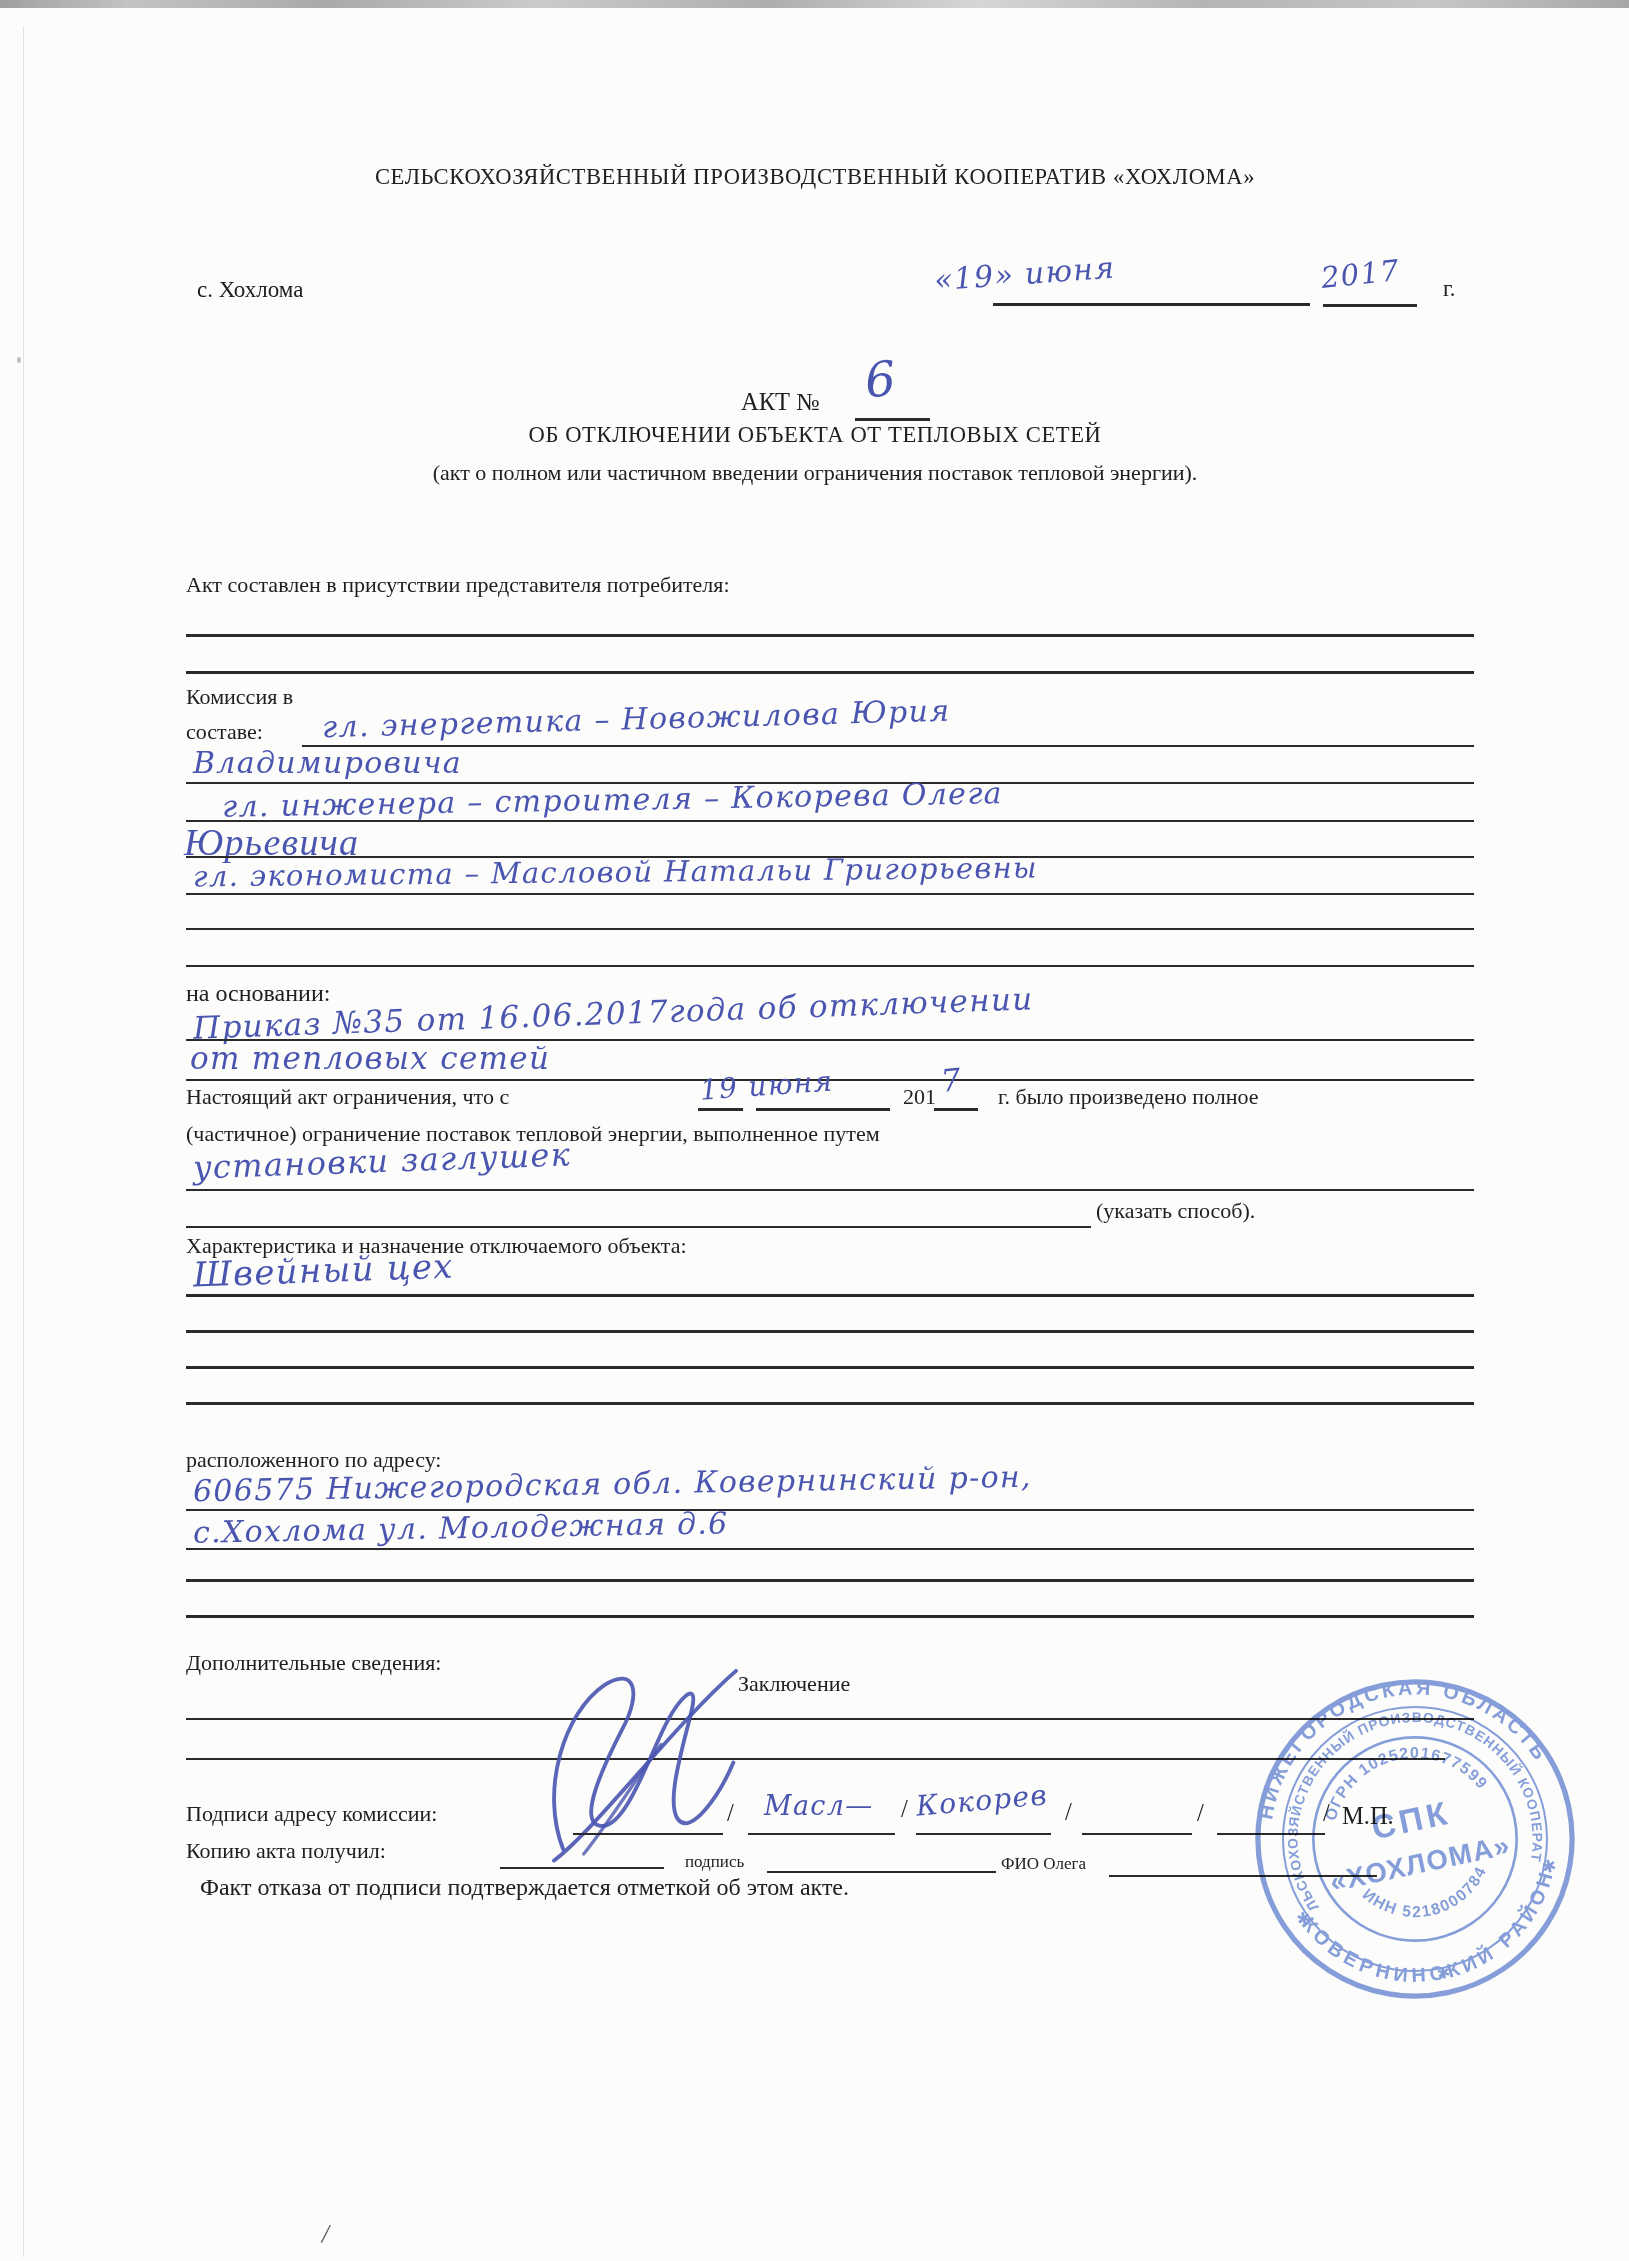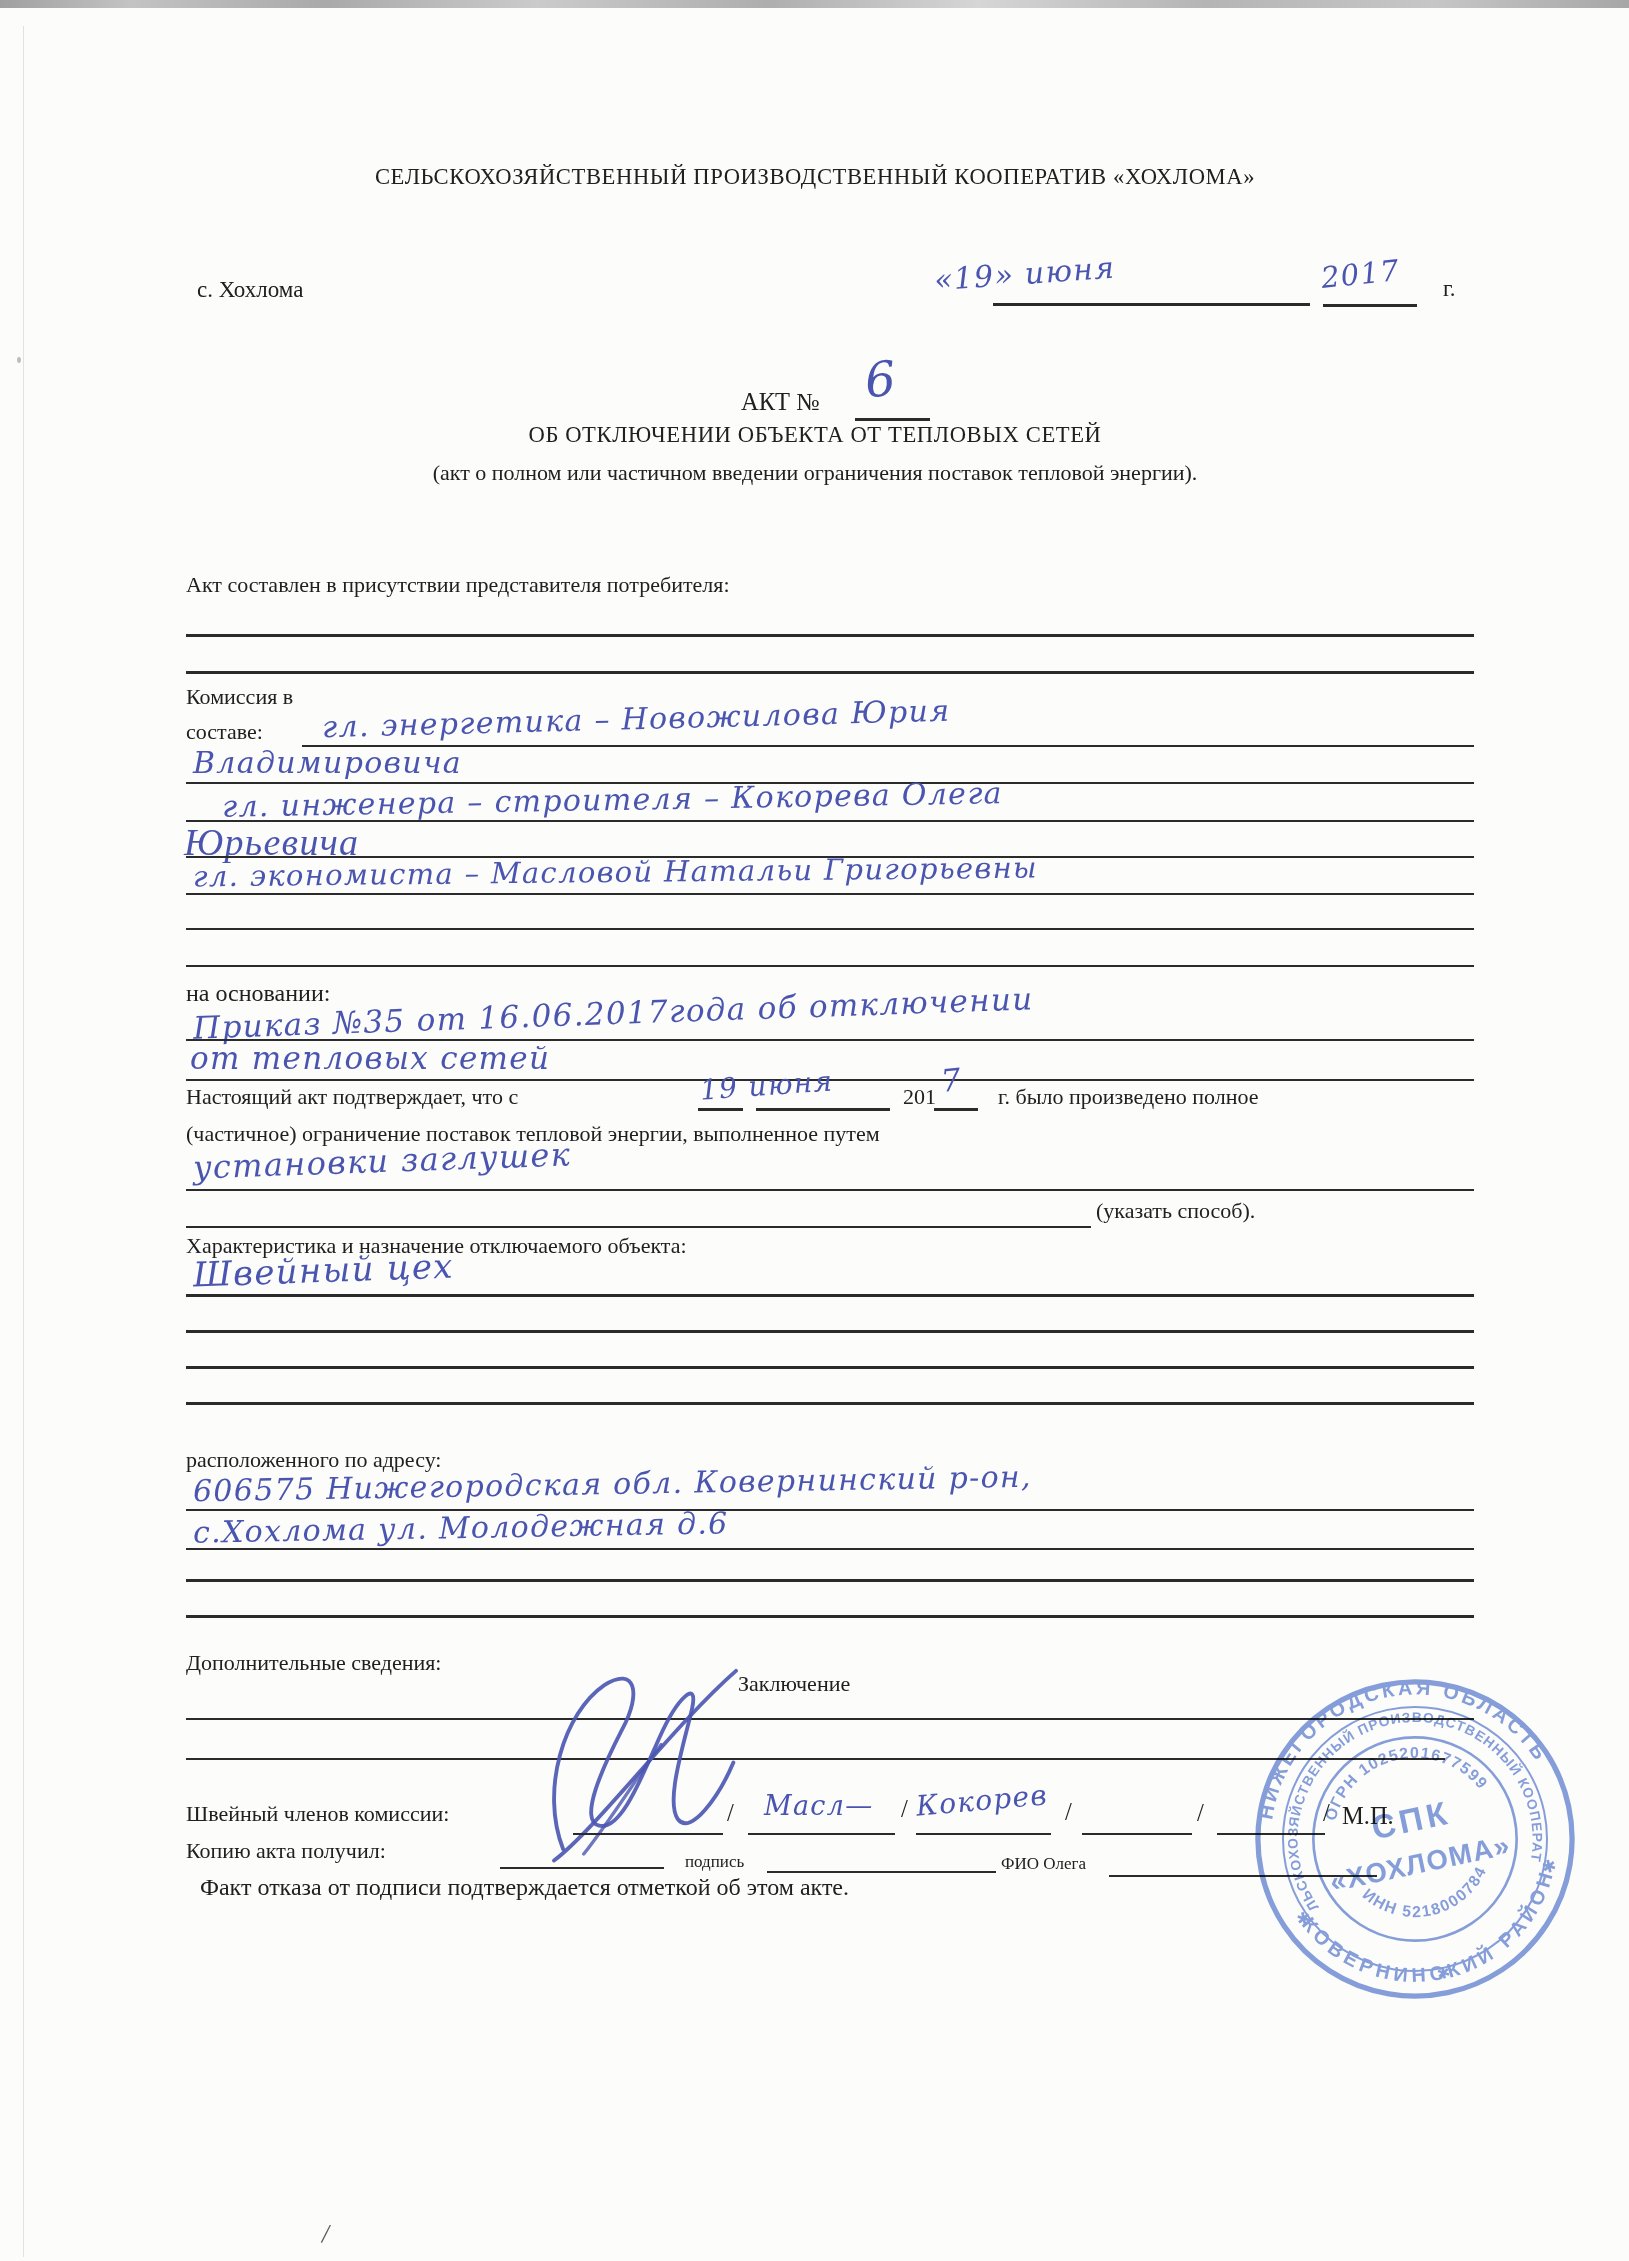--- a/index.html
+++ b/index.html
@@ -60,21 +60,21 @@
   <div class="rule" style="left:186px;top:893px;width:1288px;height:1.9px;"></div>
   <div class="rule" style="left:186px;top:928px;width:1288px;height:1.9px;"></div>
   <div class="rule" style="left:186px;top:965px;width:1288px;height:1.9px;"></div>
 
   <div class="pt" style="left:186px;top:980px;font-size:24px;">на основании:</div>
   <div class="hw" style="left:193px;top:998px;font-size:31px;transform:rotate(-2deg);">Приказ №35 от 16.06.2017года об отключении</div>
   <div class="rule" style="left:186px;top:1039px;width:1288px;height:1.9px;"></div>
   <div class="hw" style="left:190px;top:1043px;font-size:31px;">от тепловых сетей</div>
   <div class="rule" style="left:186px;top:1079px;width:1288px;height:1.9px;"></div>
 
-  <div class="pt" style="left:186px;top:1085px;font-size:22px;">Настоящий акт подтверждает, что с</div>
+  <div class="pt" style="left:186px;top:1085px;font-size:22px;">Настоящий акт ограничения, что с</div>
   <div class="hw" style="left:700px;top:1072px;font-size:28px;transform:rotate(-4deg);">19 июня</div>
   <div class="pt" style="left:903px;top:1085px;font-size:22px;">201</div>
   <div class="hw" style="left:941px;top:1065px;font-size:31px;transform:rotate(-6deg);">7</div>
   <div class="pt" style="left:998px;top:1085px;font-size:22px;">г. было произведено полное</div>
   <div class="rule" style="left:698px;top:1108px;width:45px;height:2.6px;"></div>
   <div class="rule" style="left:756px;top:1108px;width:134px;height:2.6px;"></div>
   <div class="rule" style="left:934px;top:1108px;width:44px;height:2.6px;"></div>
   <div class="pt" style="left:186px;top:1122px;font-size:22px;">(частичное) ограничение поставок тепловой энергии, выполненное путем</div>
 
   <div class="hw" style="left:193px;top:1145px;font-size:32px;transform:rotate(-2deg);">установки заглушек</div>
@@ -95,21 +95,21 @@
   <div class="hw" style="left:193px;top:1513px;font-size:30px;transform:rotate(-1deg);">с.Хохлома ул. Молодежная д.6</div>
   <div class="rule" style="left:186px;top:1548px;width:1288px;height:1.9px;"></div>
   <div class="rule" style="left:186px;top:1579px;width:1288px;height:3.2px;"></div>
   <div class="rule" style="left:186px;top:1615px;width:1288px;height:3.2px;"></div>
 
   <div class="pt" style="left:186px;top:1651px;font-size:22px;">Дополнительные сведения:</div>
   <div class="rule" style="left:186px;top:1718px;width:1288px;height:1.9px;"></div>
   <div class="rule" style="left:186px;top:1758px;width:1259px;height:1.9px;"></div>
 
   <div class="pt" style="left:738px;top:1672px;font-size:22px;">Заключение</div>
-  <div class="pt" style="left:186px;top:1802px;font-size:22px;">Швейный членов комиссии:</div>
+  <div class="pt" style="left:186px;top:1802px;font-size:22px;">Подписи адресу комиссии:</div>
 
   <svg style="position:absolute;left:545px;top:1667px;width:200px;height:200px;overflow:visible;" viewBox="0 0 310 310">
     <path d="M28,282 C-8,190 30,70 92,28 C140,-2 150,40 120,96 C88,158 52,238 84,246 C118,254 150,170 178,108 C206,46 238,18 228,64 C216,118 186,208 206,236 C226,262 270,200 292,148" fill="none" stroke="#4a55b0" stroke-width="6" stroke-linecap="round" opacity="0.9"></path>
     <path d="M14,300 C80,250 200,90 296,6" fill="none" stroke="#4a55b0" stroke-width="6" stroke-linecap="round" opacity="0.9"></path>
     <path d="M60,290 C100,240 150,160 180,120" fill="none" stroke="#4a55b0" stroke-width="5" stroke-linecap="round" opacity="0.8"></path>
   </svg>
 
   <div class="pt" style="left:727px;top:1800px;font-size:24.5px;">/</div>
   <div class="hw" style="left:764px;top:1792px;font-size:27px;">Масл—</div>
   <div class="pt" style="left:901px;top:1796px;font-size:24.5px;">/</div>

